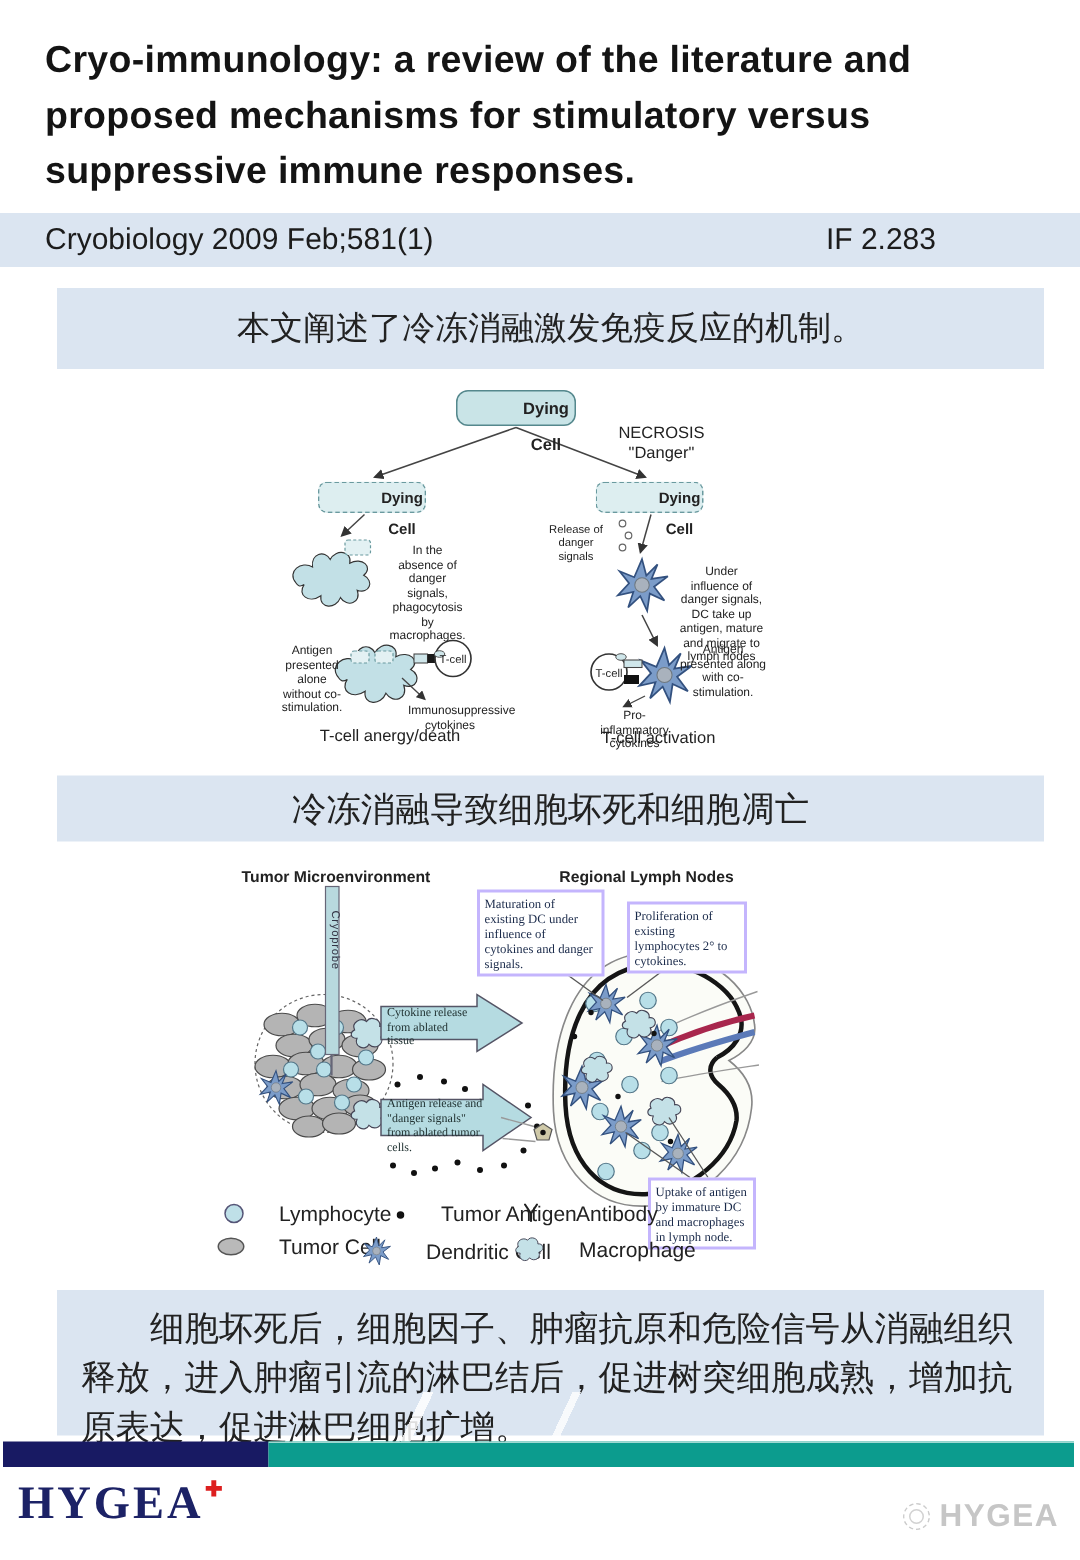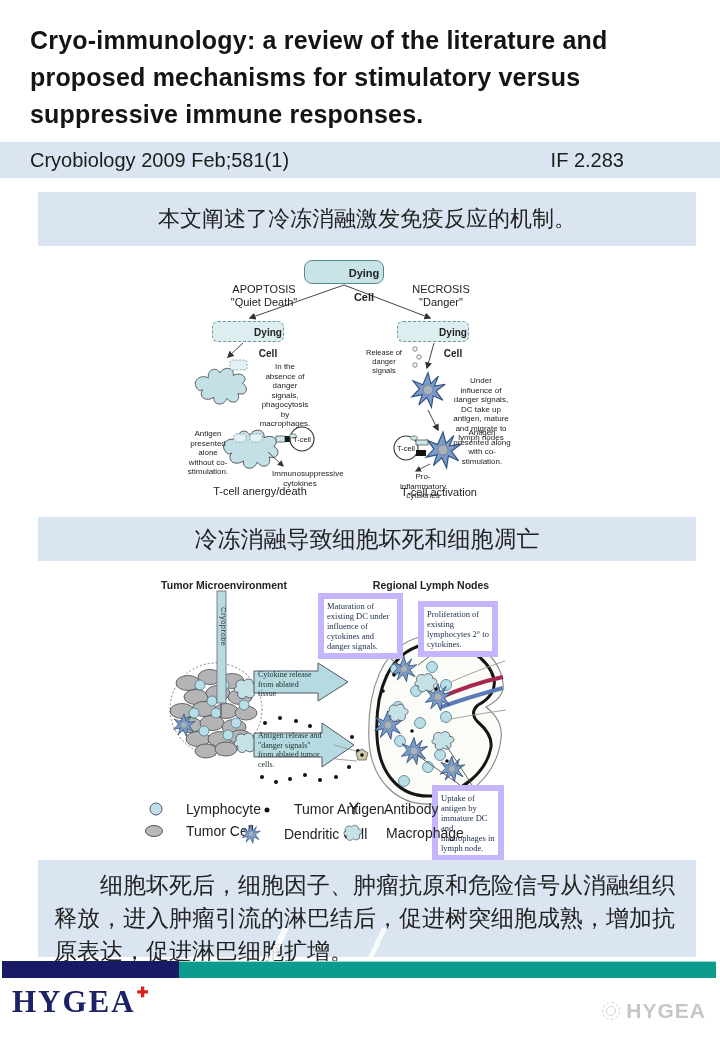--- a/index.html
+++ b/index.html
@@ -42,21 +42,21 @@
     font-size:11px;font-weight:600;color:#222;
     background:#c9e4e7;border:1px solid #55888d;border-radius:8px;padding-left:40px;
   }
   .dybox.dashed{background:#ddeef0;border:1px dashed #6a9a9f;border-radius:6px;font-weight:600;}
   .branch{font-size:11px;line-height:13px;text-align:center;color:#222;}
   .tiny{font-size:8px;line-height:9.5px;}
   .tiny75{font-size:7.5px;line-height:9px;}
   .cap{font-size:11px;text-align:center;color:#222;}
   .tcell-lbl{font-size:7.5px;text-align:center;color:#222;}
   .callout{
-    position:absolute;box-sizing:border-box;background:#fff;border:6px solid #c4b5fd;
+    position:absolute;box-sizing:border-box;background:#fff;border:2px solid #c4b5fd;
     padding:2px 3px;font-family:"Liberation Serif",serif;font-size:8.5px;line-height:10px;color:#1a2a4a;
   }
   .arrow-text{
     position:absolute;font-family:"Liberation Serif",serif;font-size:8px;line-height:9.5px;color:#233;
   }
   .dg-header{position:absolute;font-size:10.5px;font-weight:700;color:#222;text-align:center;}
   .cryo-lbl{
     position:absolute;writing-mode:vertical-rl;font-size:7.5px;color:#334;letter-spacing:.5px;
   }
   .legend-item{position:absolute;display:flex;align-items:center;gap:22px;font-size:14px;color:#222;}
@@ -154,24 +154,20 @@
     <g>
         <use href="#dc" transform="translate(443,198) scale(1.2)"></use>
       </g>
     <rect x="416" y="188" width="12" height="5" fill="#cfe6ea" stroke="#444" stroke-width="0.7"></rect>
     <rect x="416" y="198" width="10" height="6" fill="#111"></rect>
     <ellipse cx="414" cy="186" rx="3.5" ry="2.2" fill="#cfe6ea" stroke="#444" stroke-width="0.6"></ellipse>
     <line x1="430" y1="212" x2="416" y2="219" stroke="#444" stroke-width="0.9" marker-end="url(#ah)"></line>
   </svg>
 
   <div class="dybox" style="left:304px;top:8px;width:80px;height:24px;line-height:24px;">Dying Cell</div>
-  <div class="lbl branch" style="left:204px;top:31px;width:120px;">
-    <div>APOPTOSIS</div>
-    <div>"Quiet Death"</div>
-  </div>
   <div class="lbl branch" style="left:381px;top:31px;width:120px;">
     <div>NECROSIS</div>
     <div>"Danger"</div>
   </div>
   <div class="dybox dashed" style="left:212px;top:69px;width:72px;height:21px;line-height:21px;font-size:10px;">Dying Cell</div>
   <div class="dybox dashed" style="left:397px;top:69px;width:72px;height:21px;line-height:21px;font-size:10px;">Dying Cell</div>
 
   <div class="lbl tiny" style="left:259px;top:110px;width:52px;">In the absence of danger signals, phagocytosis by macrophages.</div>
   <div class="lbl tiny75" style="left:366px;top:96px;width:36px;">Release of danger signals</div>
   <div class="lbl tiny" style="left:453px;top:124px;width:56px;">Under influence of danger signals, DC take up antigen, mature and migrate to lymph nodes</div>

